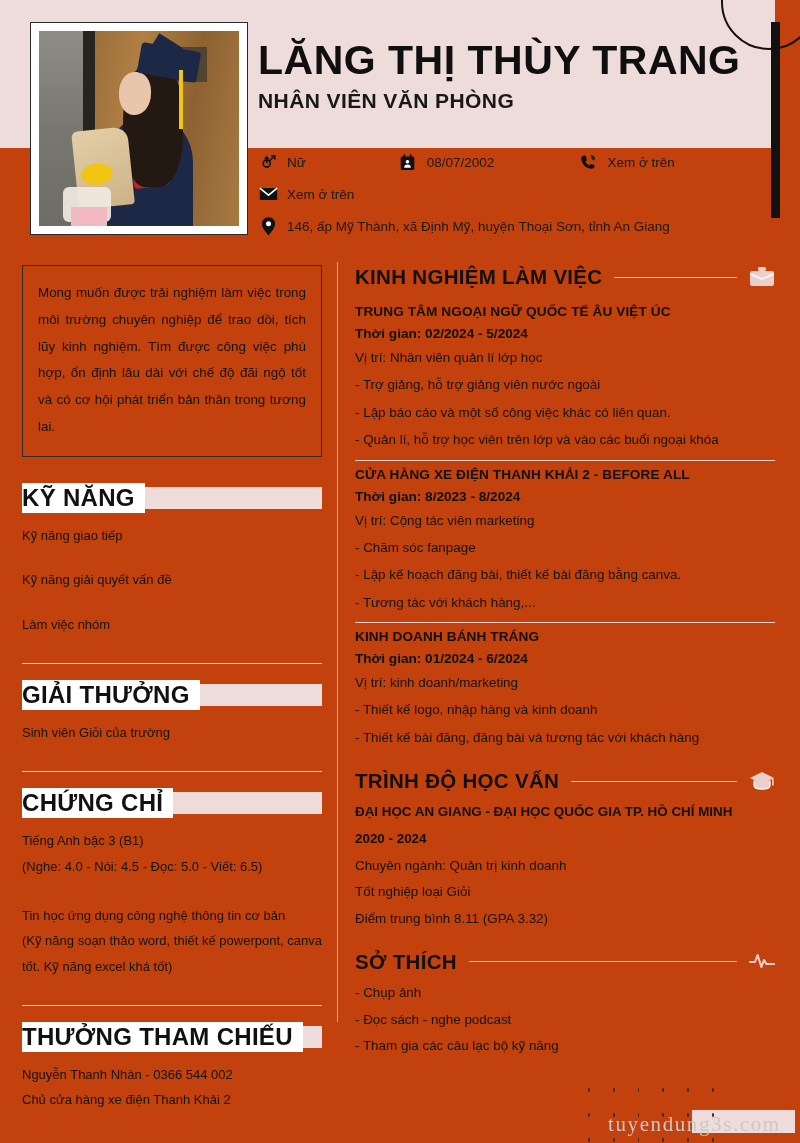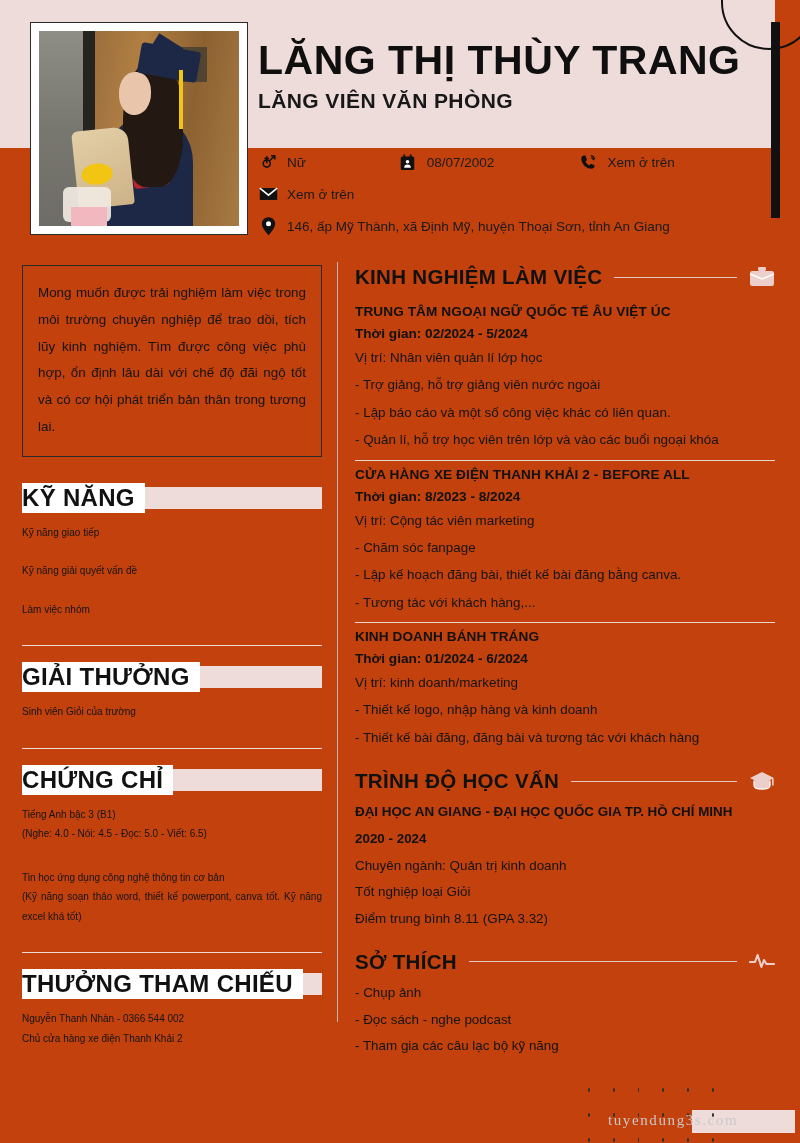--- a/index.html
+++ b/index.html
@@ -144,21 +144,21 @@
   .l-head { position:relative; height:30px; margin-bottom:10px; }
   .l-head .txt {
     position:relative; z-index:2; display:inline-block;
     font-size:24px; font-weight:700; letter-spacing:.3px;
     background:#fff; padding-right:10px; line-height:30px;
   }
   .l-head .bar {
     position:absolute; right:0; top:4px; height:22px; width:185px;
     background:#eedcda; z-index:1;
   }
-  .l-line { font-size:10px; line-height:1.95; color:#141414; }
+  .l-line { font-size:13px; line-height:1.95; color:#141414; }
   .l-line.spaced { margin-bottom:19px; }
   .l-just { text-align:justify; }
 
   
   .r-sec { margin-bottom:4px; }
   .r-head { display:flex; align-items:center; margin-bottom:9px; }
   .r-head .txt {
     font-size:20.5px; font-weight:700; letter-spacing:.3px; white-space:nowrap;
   }
   .r-head .rule { flex:1; height:1px; background:#e3c7c3; margin:0 12px; }
@@ -178,21 +178,21 @@
   #dots { position:absolute; left:588px; top:1088px; width:126px; }
   .dot-row { display:flex; gap:23px; margin-bottom:21px; }
   .dot { width:4px; height:4px; border-radius:50%; background:#2d2d2d; }
   #wm-bar {
     position:absolute; left:692px; top:1110px; width:103px; height:23px;
     background:#eedcda;
   }
   #watermark {
     position:absolute; left:608px; top:1112px;
     font-family:"Liberation Serif","DejaVu Serif",serif;
-    font-size:15px; letter-spacing:1.6px; color:#c9c9c9;
+    font-size:21px; letter-spacing:1.6px; color:#c9c9c9;
   }
   svg { display:block; }
 </style>
 </head>
 <body>
 
 <div id="page">
 
   <div id="header-band"></div>
   <div id="header-circle"></div>
@@ -210,21 +210,21 @@
         <div class="cap-top"></div>
         <div class="tassel"></div>
       <div class="bouquet"></div>
         <div class="wrap"></div>
         <div class="box"></div>
     </div>
   </div>
 
   <div id="name-block">
     <div id="full-name">LĂNG THỊ THÙY TRANG</div>
-    <div id="job-title">LĂNG VIÊN VĂN PHÒNG</div>
+    <div id="job-title">NHÂN VIÊN VĂN PHÒNG</div>
   </div>
 
   <div id="contact">
 
     <div class="c-row">
       <div class="c-item">
         <span class="ic">
           <svg width="17" height="17" viewBox="0 0 24 24" fill="#111">
             <circle cx="9.5" cy="13.5" r="5" fill="none" stroke="#111" stroke-width="2.2"></circle>
             <path d="M13.2 9.8 L20 3.2" stroke="#111" stroke-width="2.2" fill="none"></path>

